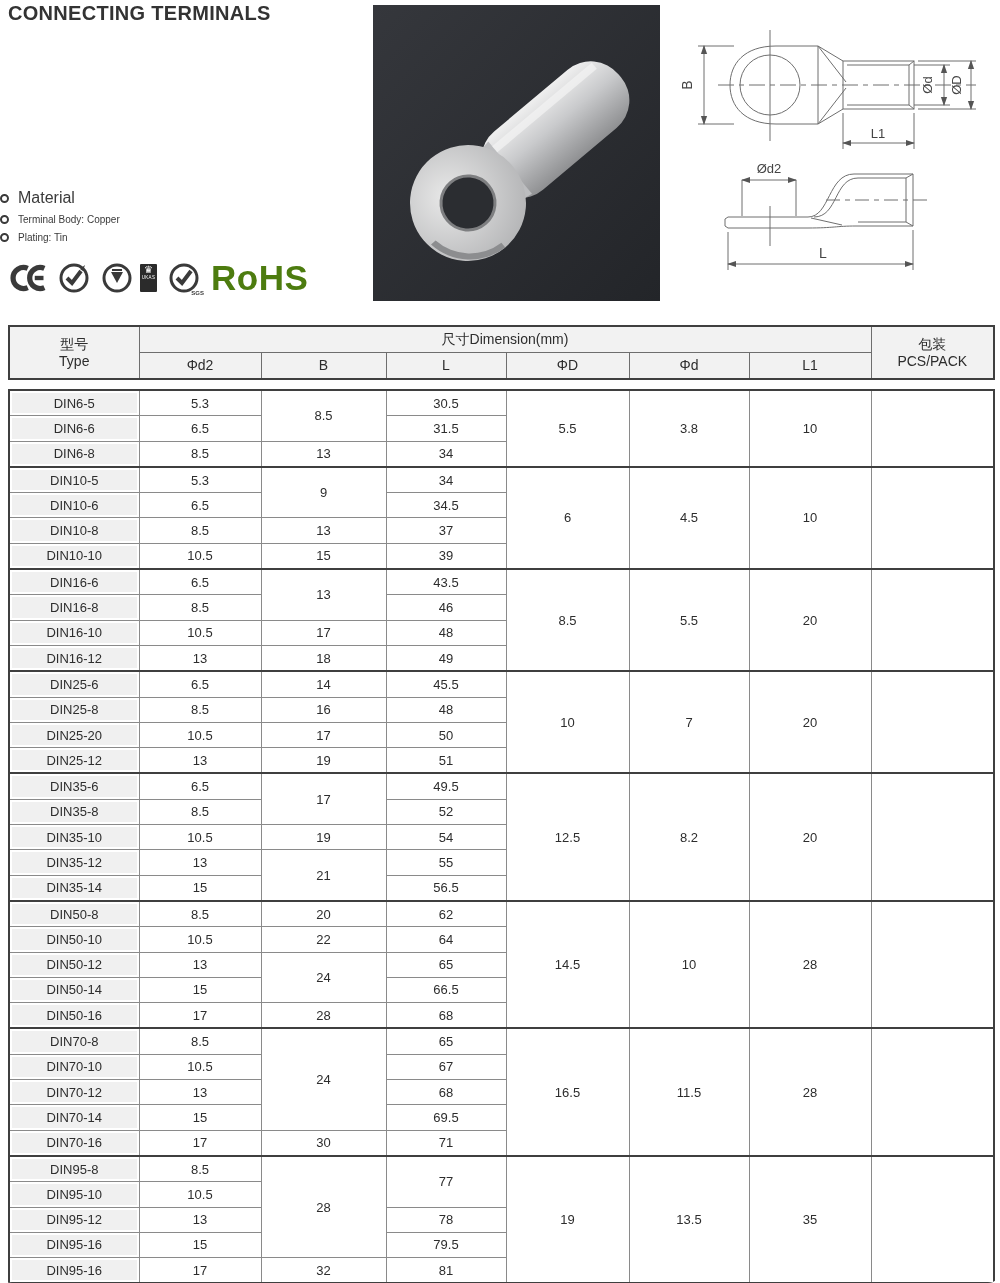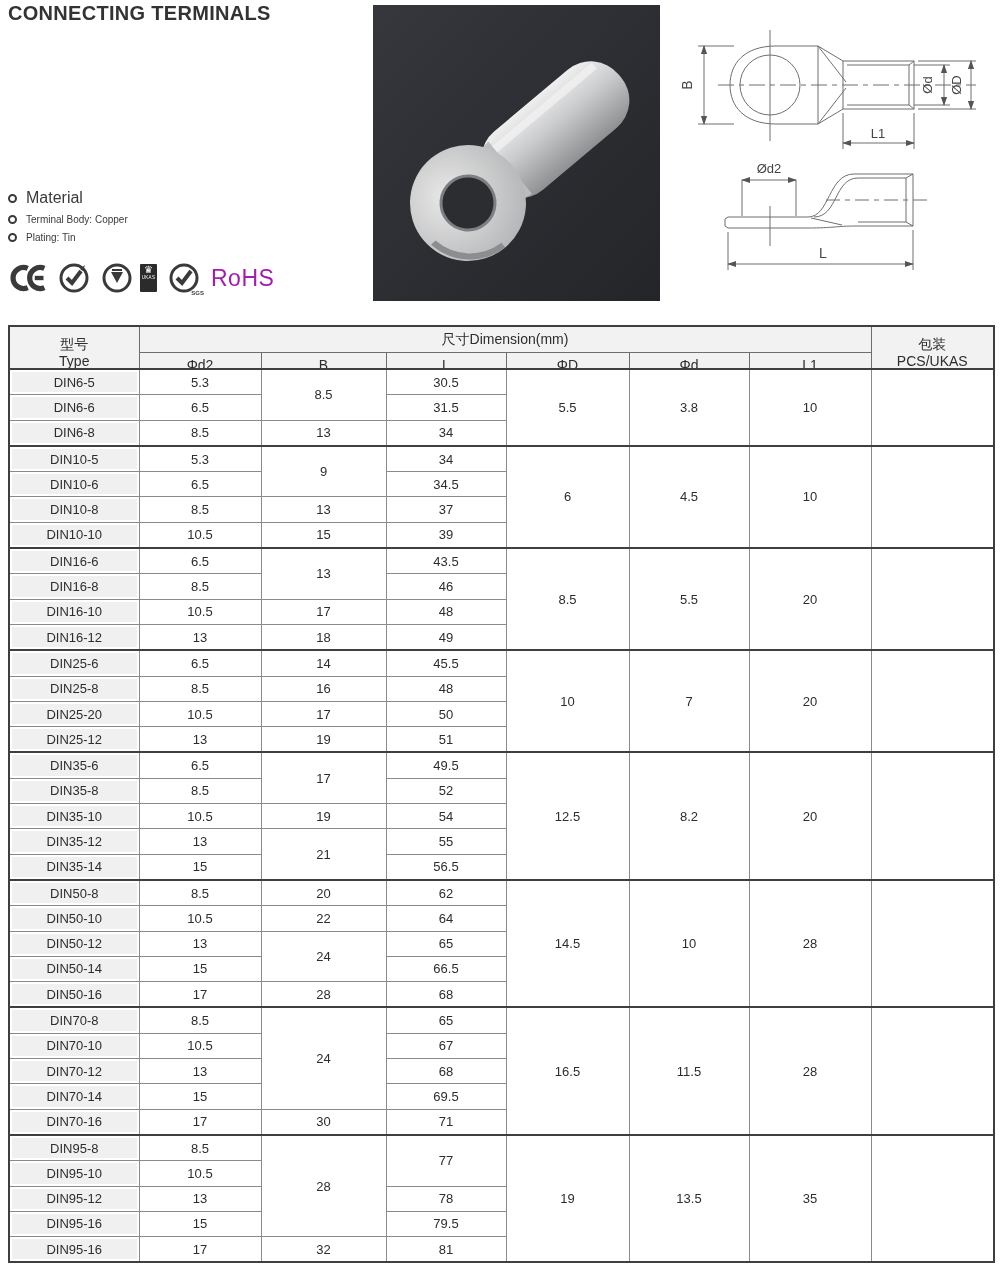--- a/index.html
+++ b/index.html
@@ -2,50 +2,50 @@
 <html><head>
 <meta charset="utf-8">
 <style>
   html,body{margin:0;padding:0;background:#fff;}
   .page{position:relative;width:1000px;height:1283px;background:#fff;overflow:hidden;
         font-family:"Liberation Sans",sans-serif;color:#2d2d2d;border-radius:12px;}
 
   
   .title{position:absolute;left:8px;top:2px;font-size:20px;font-weight:bold;color:#333;
          letter-spacing:.3px;margin:0;}
-  .materials{position:absolute;left:8px;top:189px;text-align:center;}
+  .materials{position:absolute;left:0;top:189px;text-align:center;}
   .mat-row{display:flex;align-items:center;margin-bottom:7px;color:#3a3a3a;}
   .bullet{width:5px;height:5px;border:2px solid #3a3a3a;border-radius:50%;
           margin-right:9px;flex:0 0 auto;}
   .mat-heading{font-size:16px;}
   .mat-item{font-size:10px;}
 
   .certs{position:absolute;left:5px;top:256px;height:44px;display:flex;align-items:center;gap:11px;}
   .certs svg{display:block;}
   .ukas-box{width:17px;height:28px;background:#2b2b2b;color:#fff;display:flex;flex-direction:column;
             align-items:center;justify-content:flex-start;border-radius:1px;margin-left:-4px;}
   .ukas-box .crown{font-size:10px;line-height:11px;}
   .ukas-box .ukas-txt{font-size:4.5px;letter-spacing:.3px;line-height:5px;}
   .sgs-wrap{position:relative;}
   .sgs-txt{position:absolute;right:-4px;bottom:-2px;font-size:6px;color:#3a3a3a;font-weight:bold;}
-  .rohs{font-size:23px;font-weight:normal;color:#a21caf;letter-spacing:.5px;}
+  .rohs{font-size:35px;font-weight:bold;color:#4d7c0f;letter-spacing:.5px;}
 
   
   .photo{position:absolute;left:373px;top:3px;width:287px;height:298px;}
 
   
   .draw1{position:absolute;left:678px;top:16px;}
   .draw2{position:absolute;left:678px;top:158px;}
   .draw1 text,.draw2 text{fill:#444;font-family:"Liberation Sans",sans-serif;}
 
   
   table.hdr,table.spec{position:absolute;left:8px;border-collapse:collapse;table-layout:fixed;
       border:2px solid #3f3f3f;width:985px;}
   table.hdr{top:325px;}
-  table.spec{top:368px;}
+  table.spec{top:389px;}
   table.hdr td{border:1px solid #6e6e6e;background:#f2f2f2;text-align:center;vertical-align:middle;
       font-size:14px;color:#2d2d2d;padding:0;height:25px;line-height:17px;}
   table.spec td{border:1px solid #8a8a8a;text-align:center;vertical-align:middle;
       font-size:13px;color:#2d2d2d;padding:0;height:24.3px;background:#fff;}
   table.spec tr.group-start td{border-top:2px solid #3f3f3f;}
   table.spec td.type{background:#f0f0f0;box-shadow:inset 0 0 0 2px #fff;}
 </style>
 </head>
 <body>
 
@@ -210,21 +210,21 @@
     </colgroup>
     <tbody>
         <tr>
       <td rowspan="2">
         <div>型号</div>
         <div>Type</div>
       </td>
       <td colspan="6">尺寸Dimension(mm)</td>
       <td rowspan="2">
         <div>包装</div>
-        <div>PCS/UKAS</div>
+        <div>PCS/PACK</div>
       </td>
     </tr>
     <tr>
       <td>Φd2</td>
       <td>B</td>
       <td>L</td>
       <td>ΦD</td>
       <td>Φd</td>
       <td>L1</td>
     </tr>

